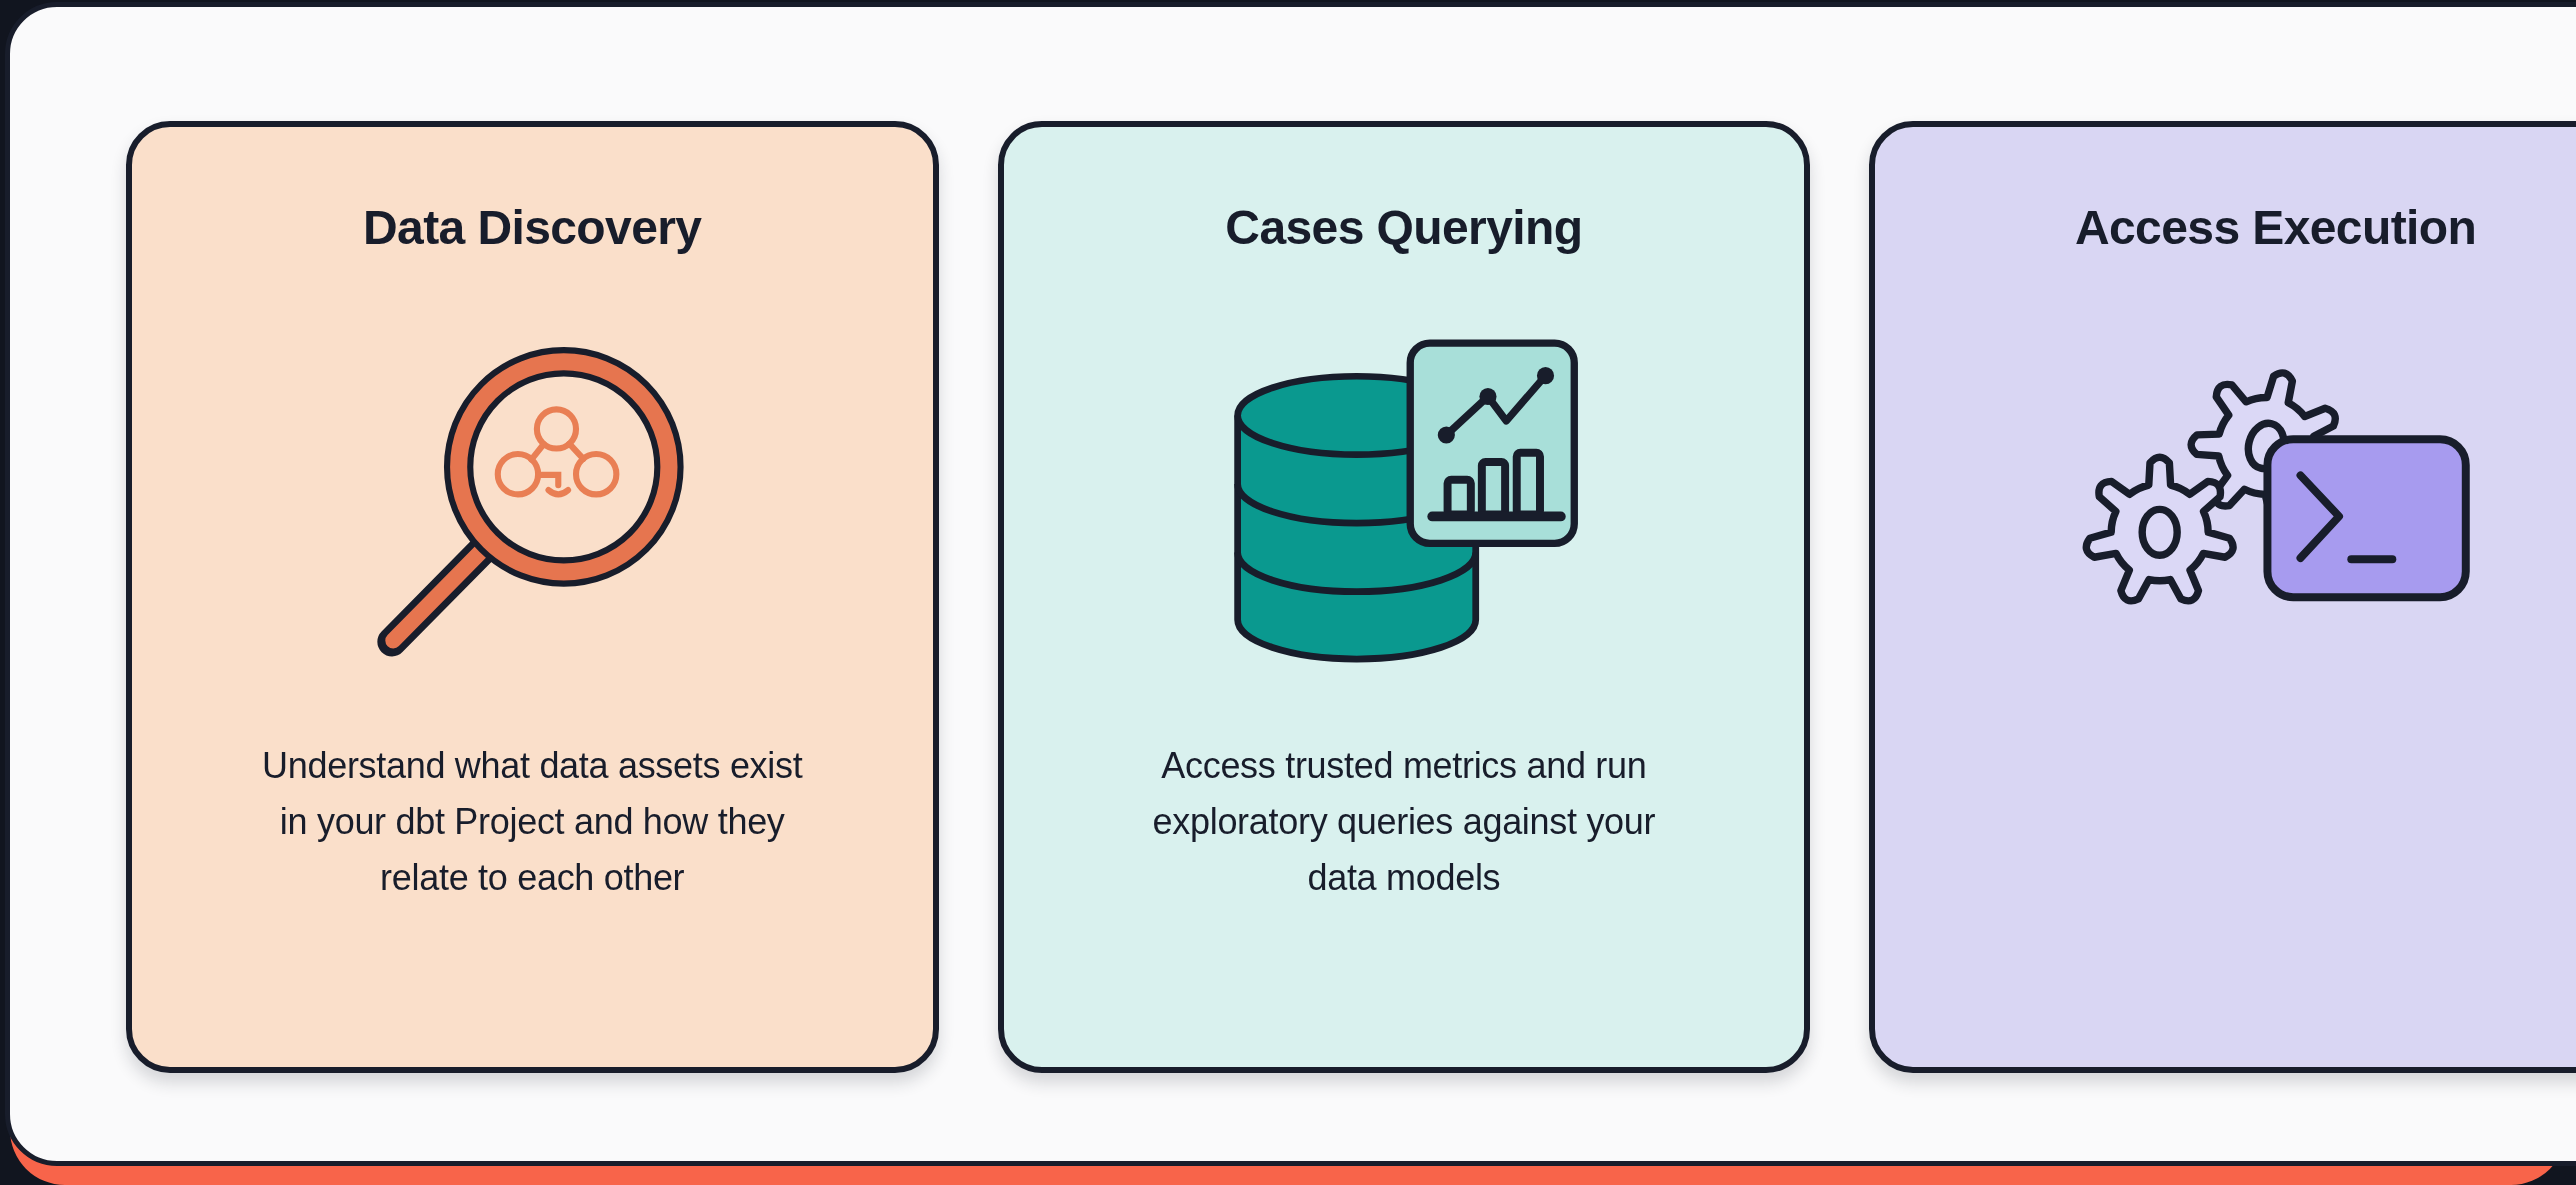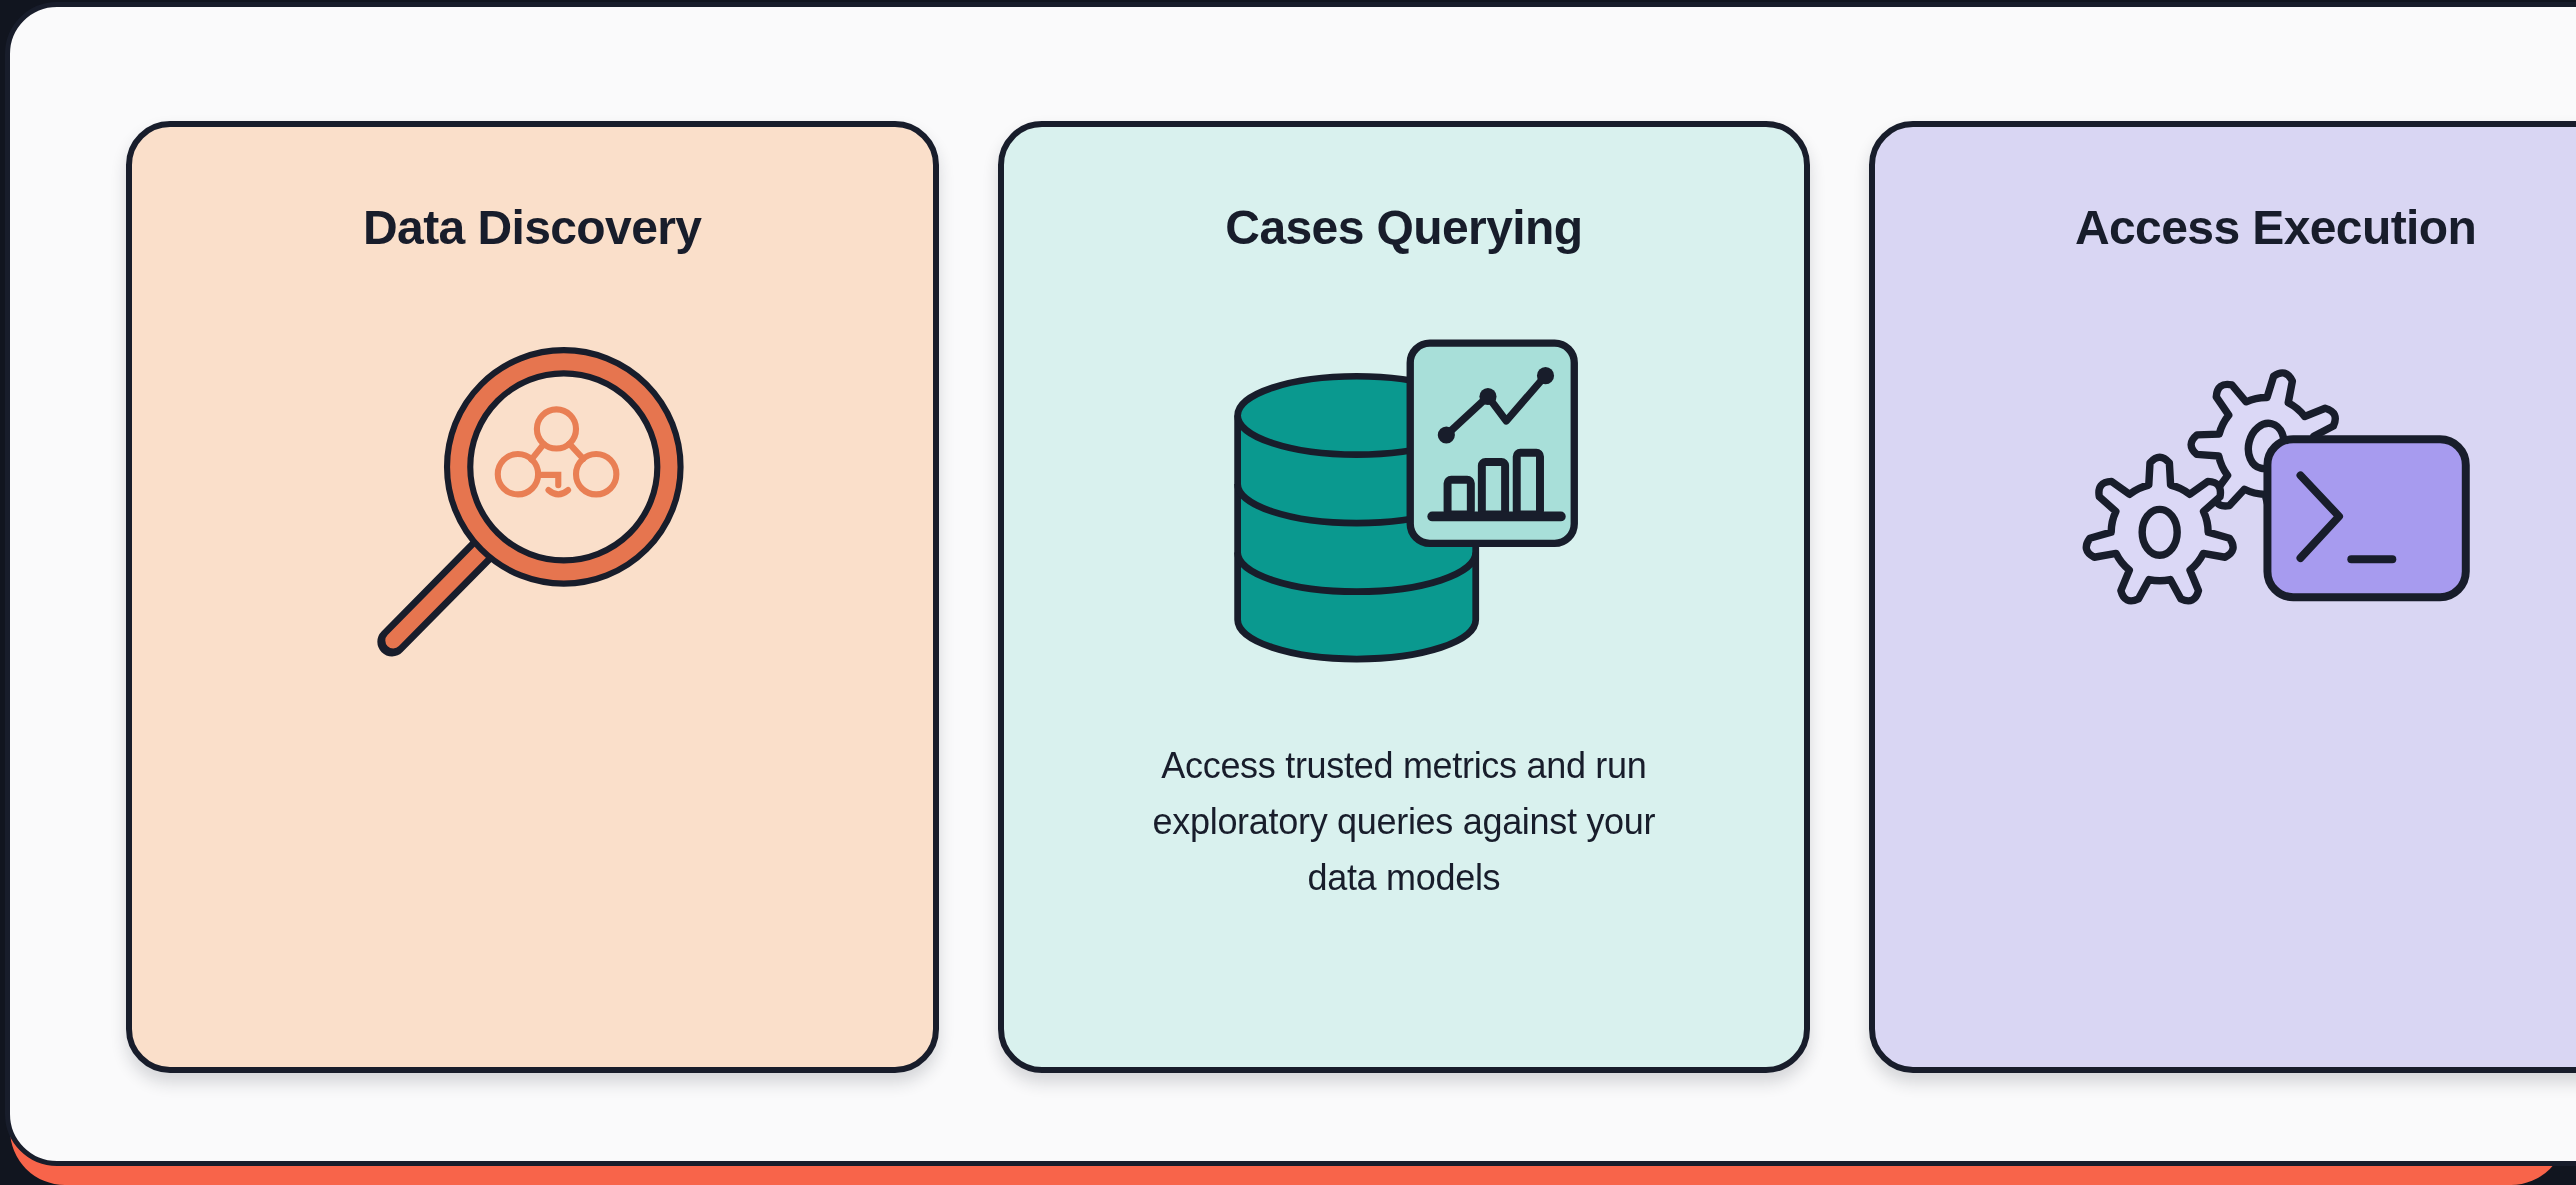--- a/index.html
+++ b/index.html
@@ -84,20 +84,23 @@
             <circle cx="305" cy="158" r="32"></circle>
             <circle cx="242" cy="232" r="33"></circle>
             <circle cx="370" cy="232" r="33"></circle>
             <line x1="284" y1="183" x2="264" y2="208"></line>
             <line x1="326" y1="182" x2="349" y2="207"></line>
             <path d="M275,233 H308 V250"></path>
             <path d="M292,258 Q308,272 324,258"></path>
           </g>
         </svg>
       </div>
+      <p class="card-desc">Understand what data assets exist
+in your dbt Project and how they
+relate to each other</p>
     </section>
 
     <section class="card card-querying">
       <h2 class="card-title">Cases Querying</h2>
       <div class="icon-zone">
         <svg width="355" height="331" viewBox="0 0 580 540" aria-hidden="true">
           <g>
             <path d="M19,131 V465 A194.5,64 0 0 0 408,465 V131" fill="var(--teal)" stroke="var(--ink)" stroke-width="11" stroke-linejoin="round"></path>
             <ellipse cx="213.5" cy="131" rx="194.5" ry="64" fill="var(--teal)" stroke="var(--ink)" stroke-width="11"></ellipse>
             <path d="M19,243 A194.5,64 0 0 0 408,243" fill="none" stroke="var(--ink)" stroke-width="11"></path>

